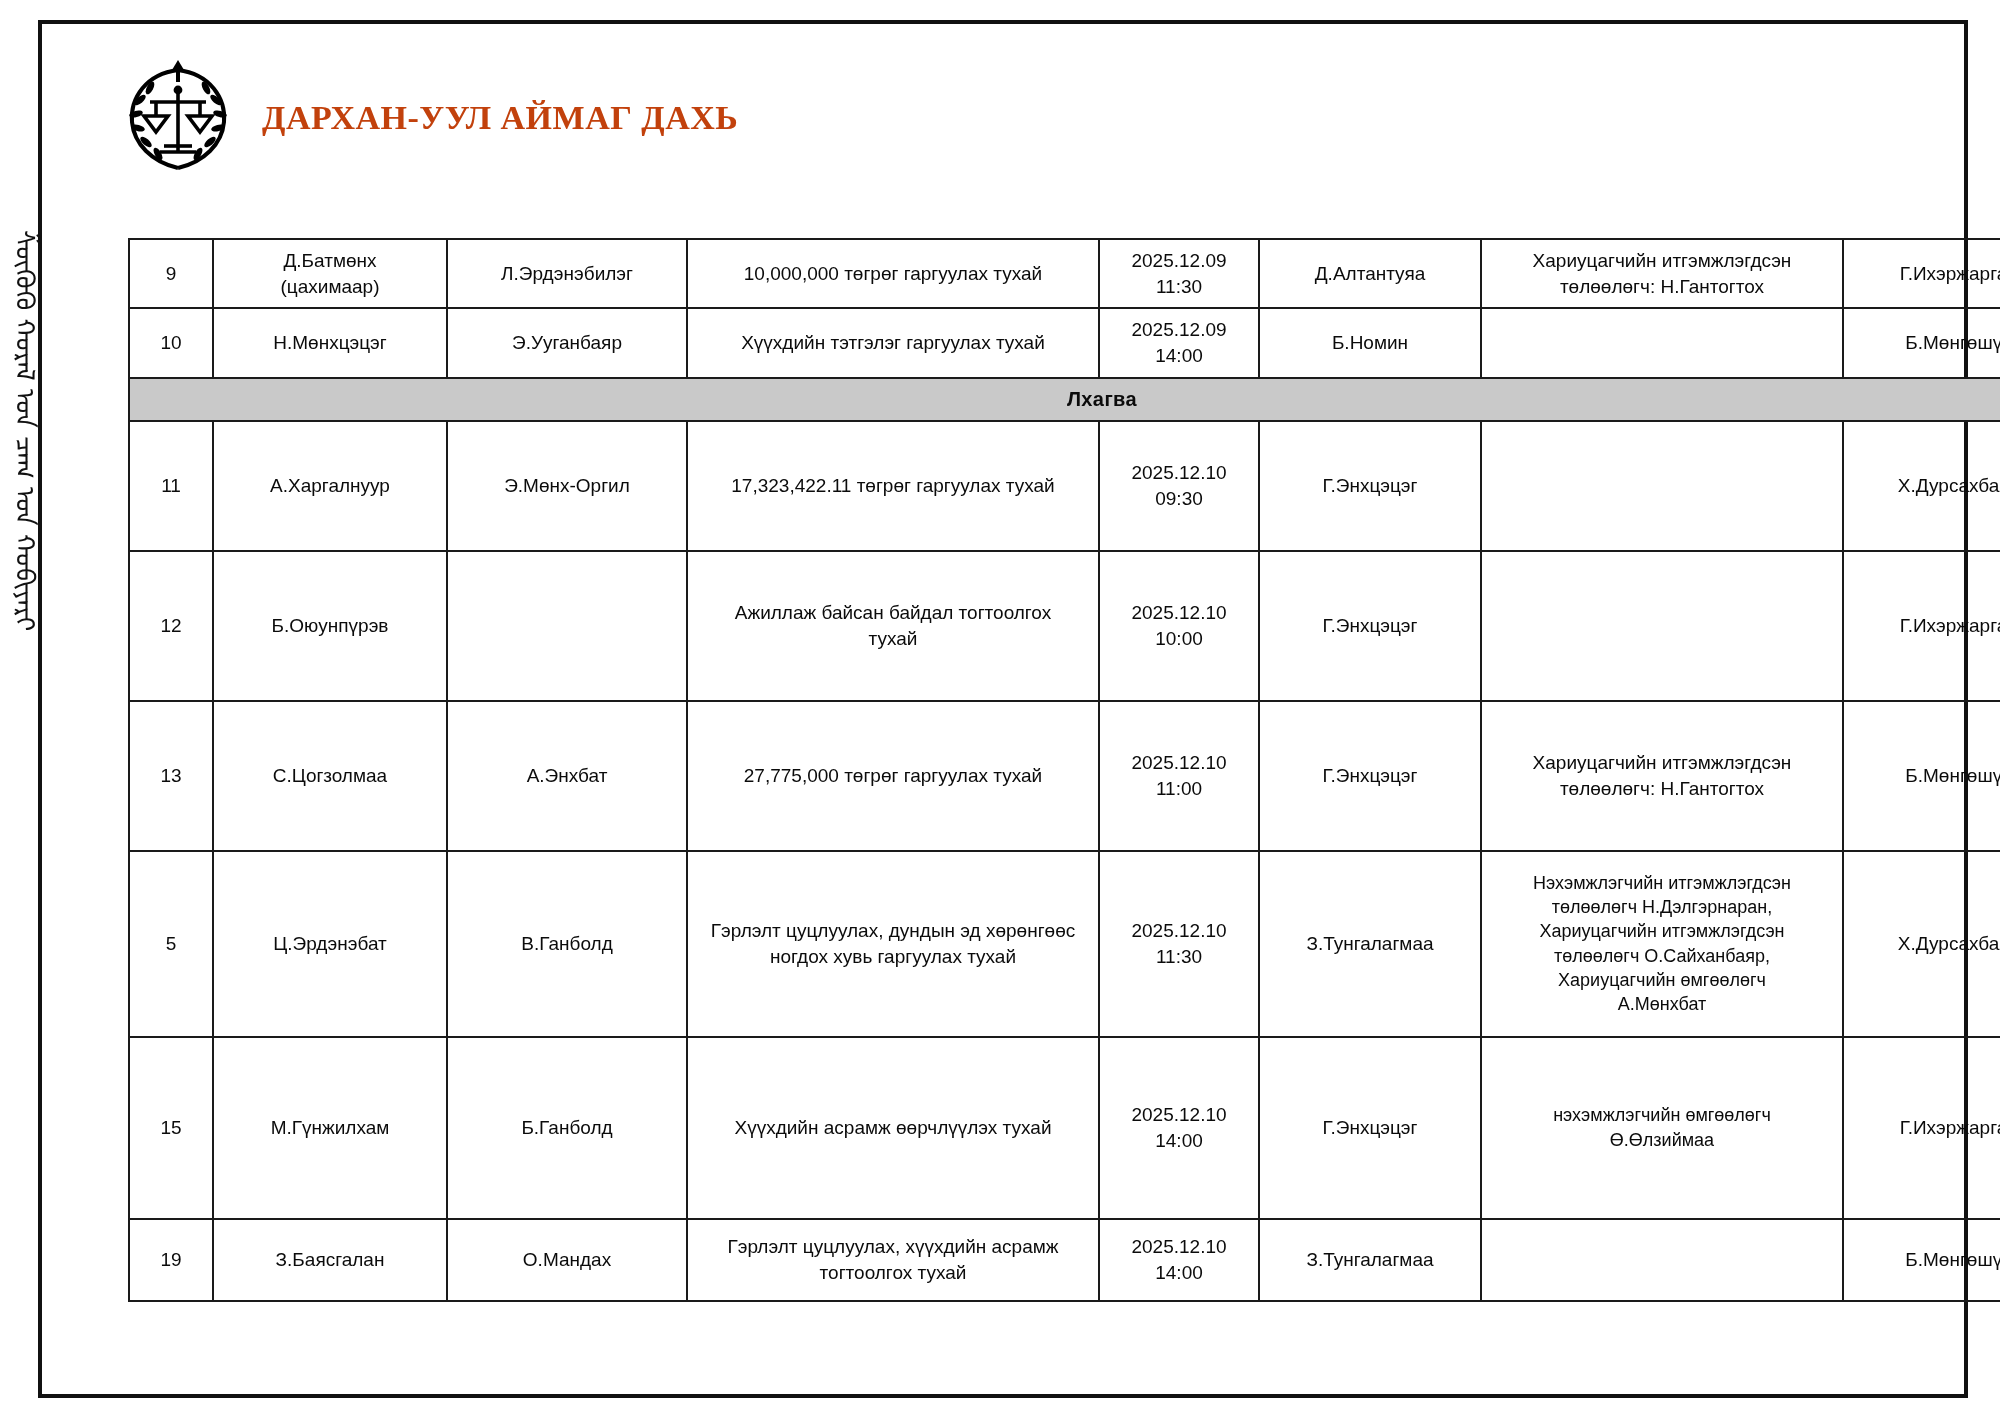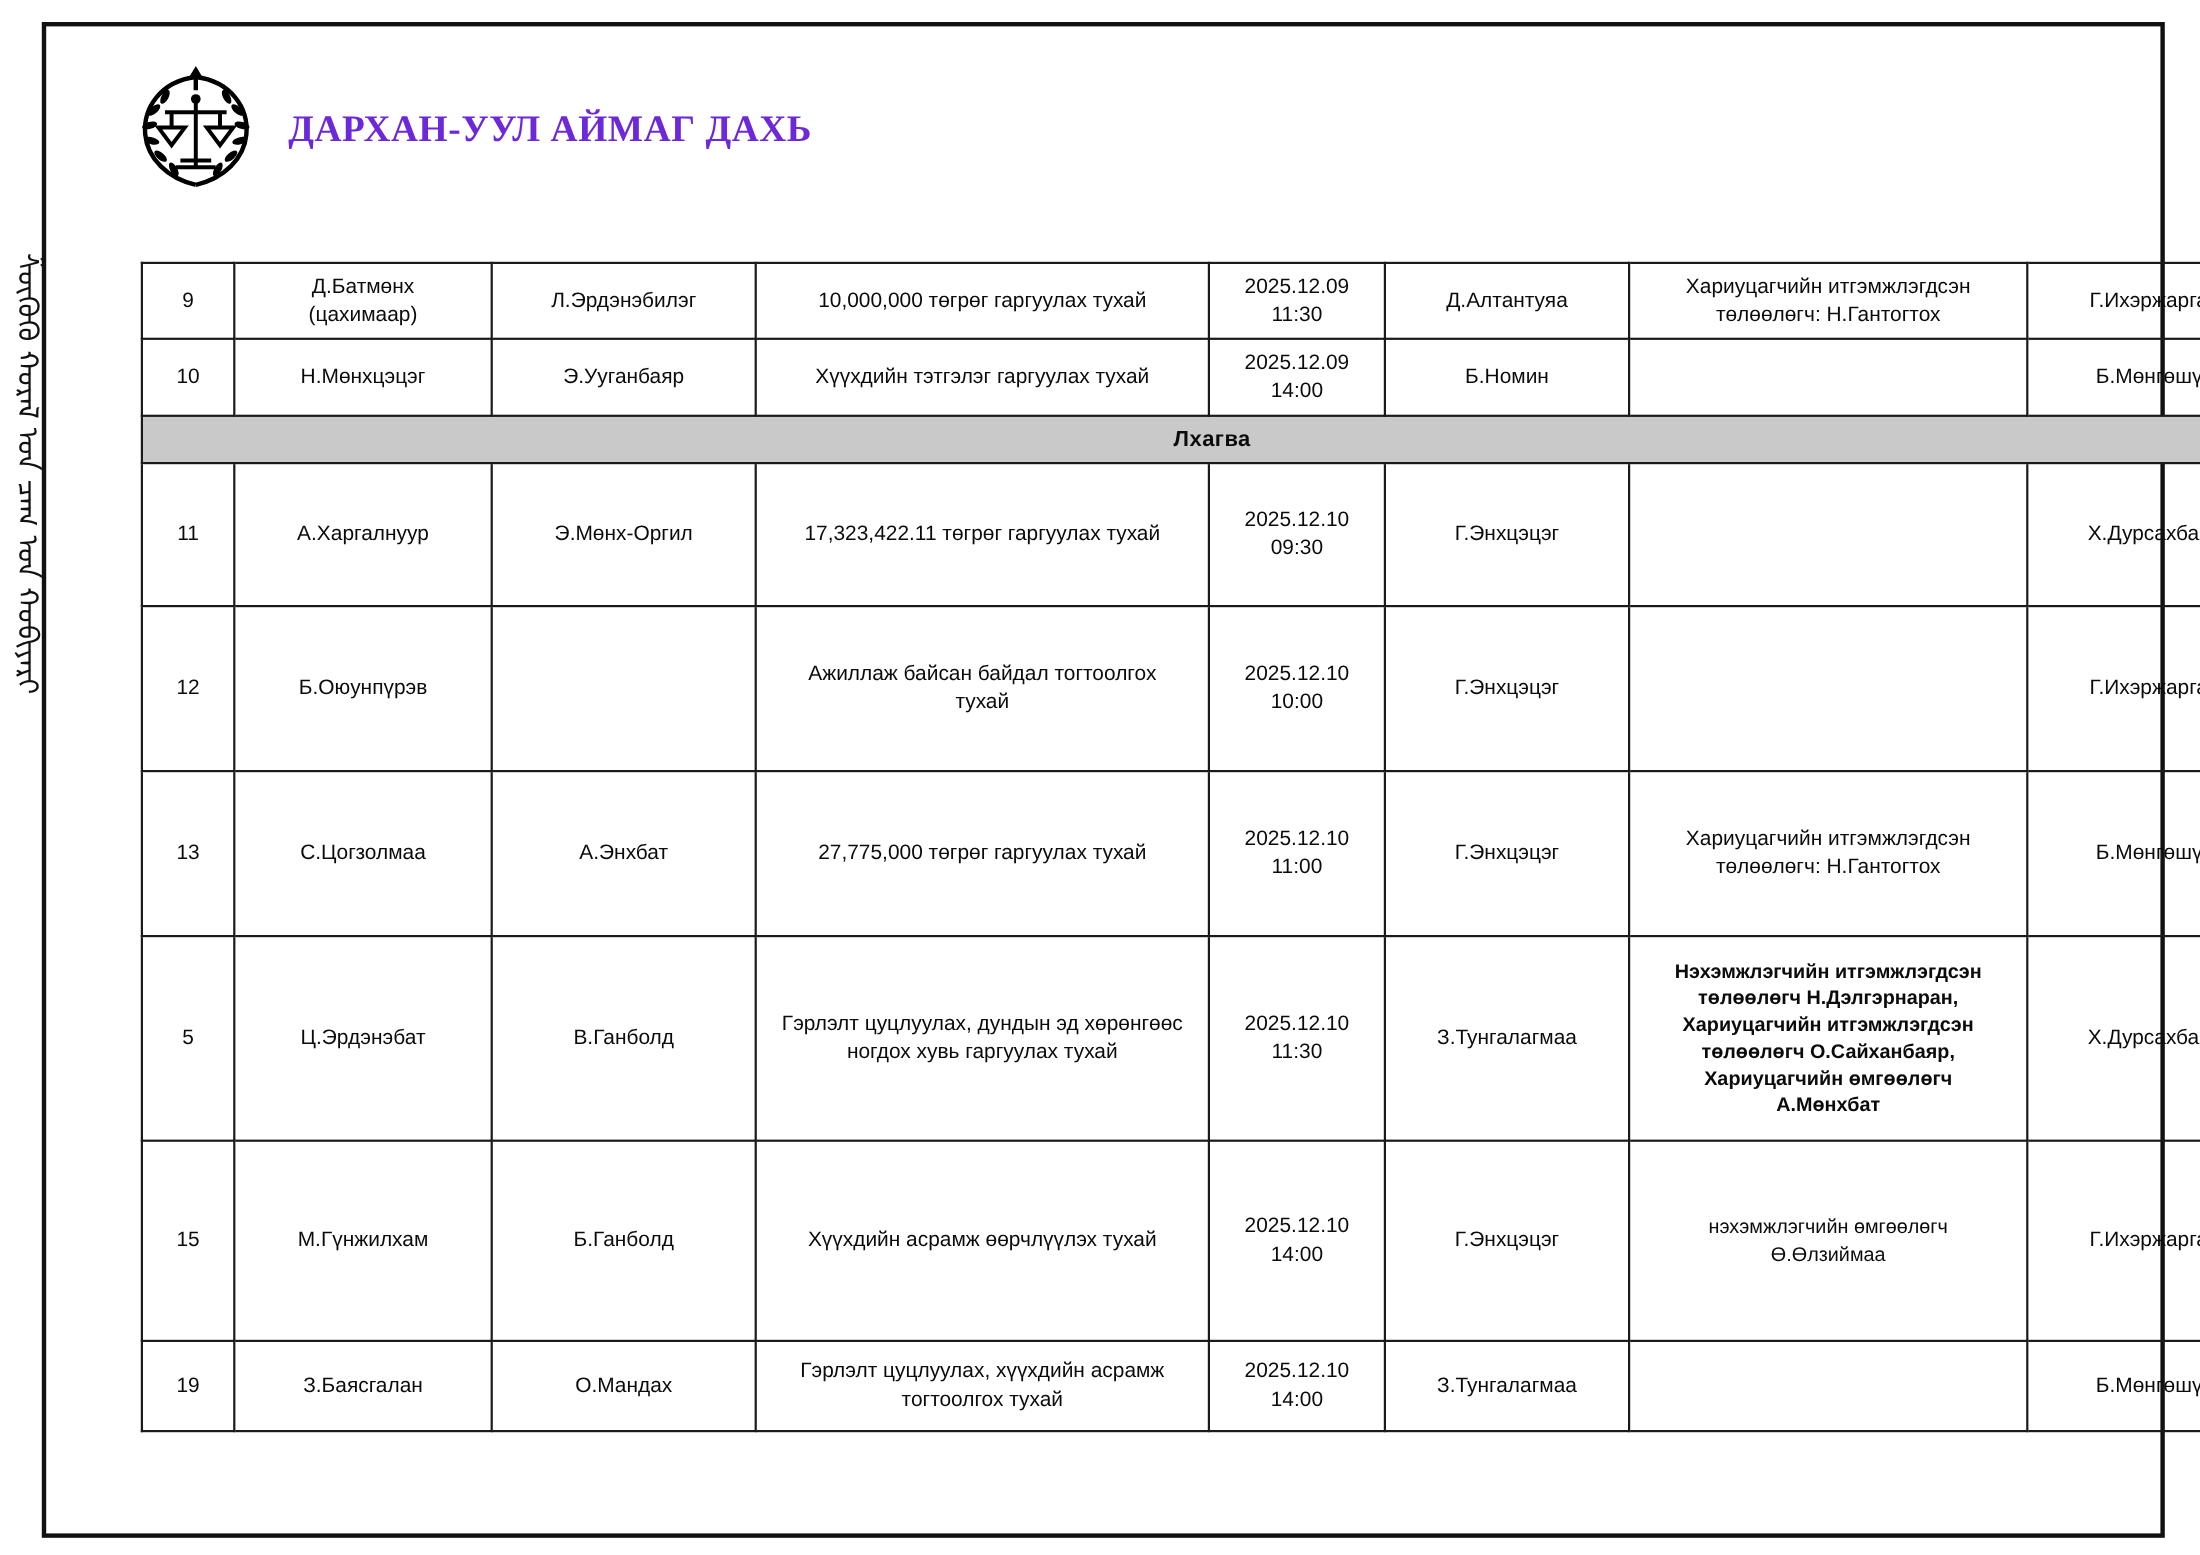--- a/index.html
+++ b/index.html
@@ -63,21 +63,21 @@
     position: relative;
     flex: 0 0 auto;
   }
   .emblem svg { display: block; }
   .header-title {
     font-family: "Liberation Serif", serif;
     font-weight: bold;
     font-size: 34px;
     line-height: 1.22;
     letter-spacing: 0.5px;
-    color: #6d28d9;
+    color: #c2410c;
   }
   .header-title div { white-space: nowrap; }
 
   
   .table-wrap {
     position: absolute;
     left: 128px;
     top: 238px;
     width: 1770px;
   }
@@ -238,21 +238,21 @@
         </tr>
         <tr style="height:186px;">
           <td class="c-no">5</td>
           <td class="c-plaintiff multi">Ц.Эрдэнэбат</td>
           <td class="c-defendant">В.Ганболд</td>
           <td class="c-subject multi">Гэрлэлт цуцлуулах, дундын эд хөрөнгөөс
 ногдох хувь гаргуулах тухай</td>
           <td class="c-datetime dt">2025.12.10
 11:30</td>
           <td class="c-judge">З.Тунгалагмаа</td>
-          <td class="c-others multi" style="font-size:18px;font-weight:bold;">Нэхэмжлэгчийн итгэмжлэгдсэн
+          <td class="c-others multi" style="font-size:18px;">Нэхэмжлэгчийн итгэмжлэгдсэн
 төлөөлөгч Н.Дэлгэрнаран,
 Хариуцагчийн итгэмжлэгдсэн
 төлөөлөгч О.Сайханбаяр,
 Хариуцагчийн өмгөөлөгч
 А.Мөнхбат</td>
           <td class="c-clerk">Х.Дурсахбаяр</td>
         </tr>
         <tr style="height:182px;">
           <td class="c-no">15</td>
           <td class="c-plaintiff multi">М.Гүнжилхам</td>

